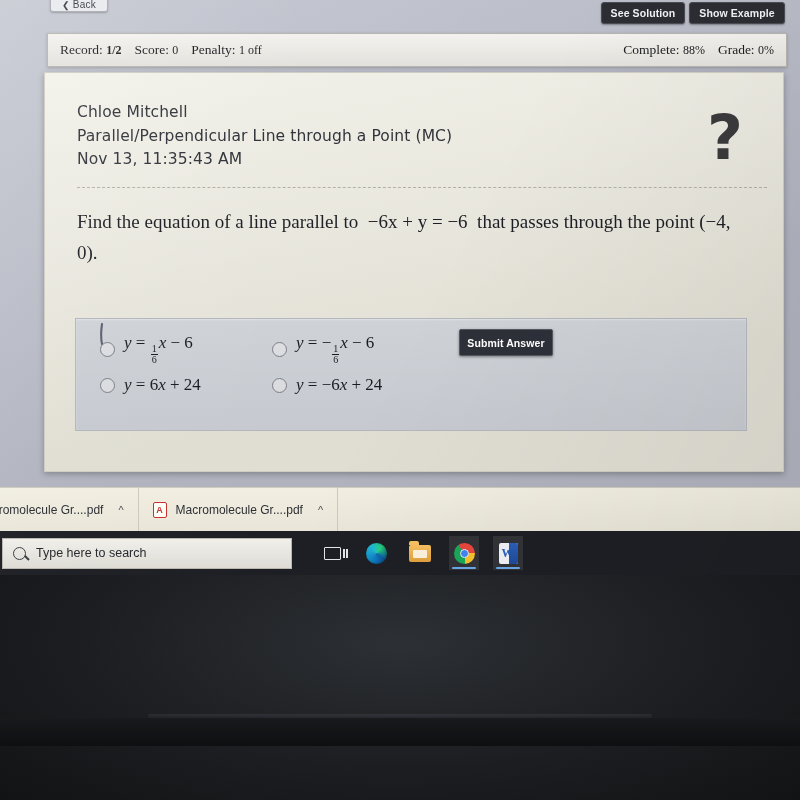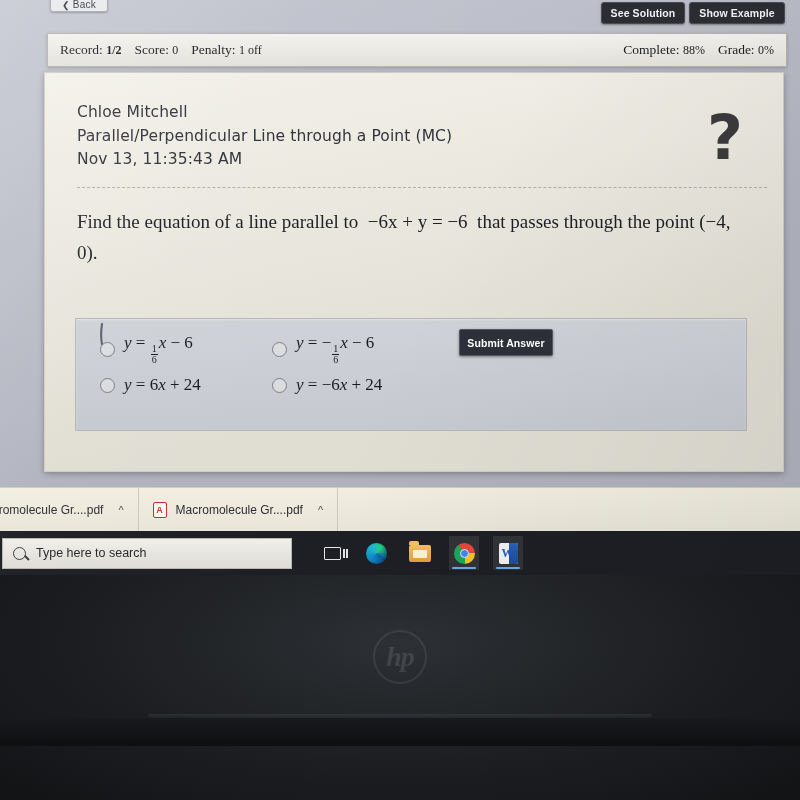--- a/index.html
+++ b/index.html
@@ -504,16 +504,15 @@
             <span class="wbar"></span>
         </span>
       </div>
     </div>
   </div>
 
   <div id="glare"></div>
 </div>
 
 <div id="bezel">
-  <div id="hp-logo">hp</div>
   <div id="laptop-hinge"></div>
   <div id="laptop-lip"></div>
 </div>
 
 </body></html>

